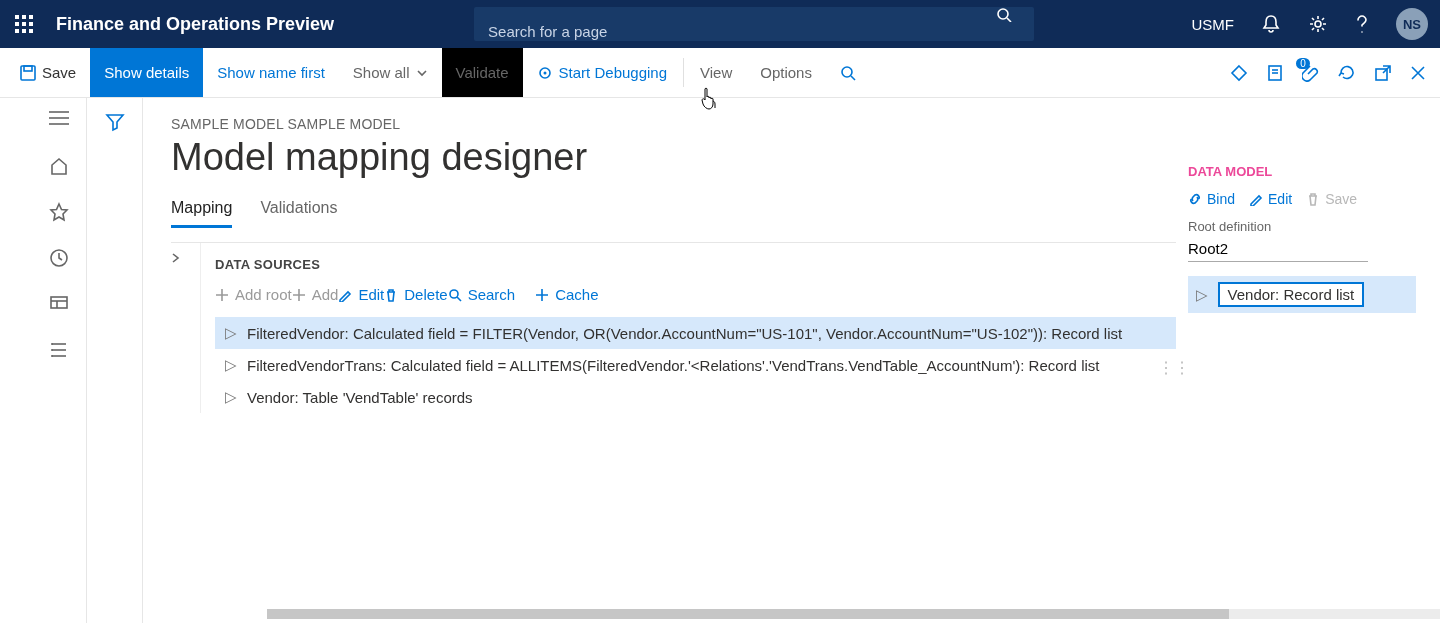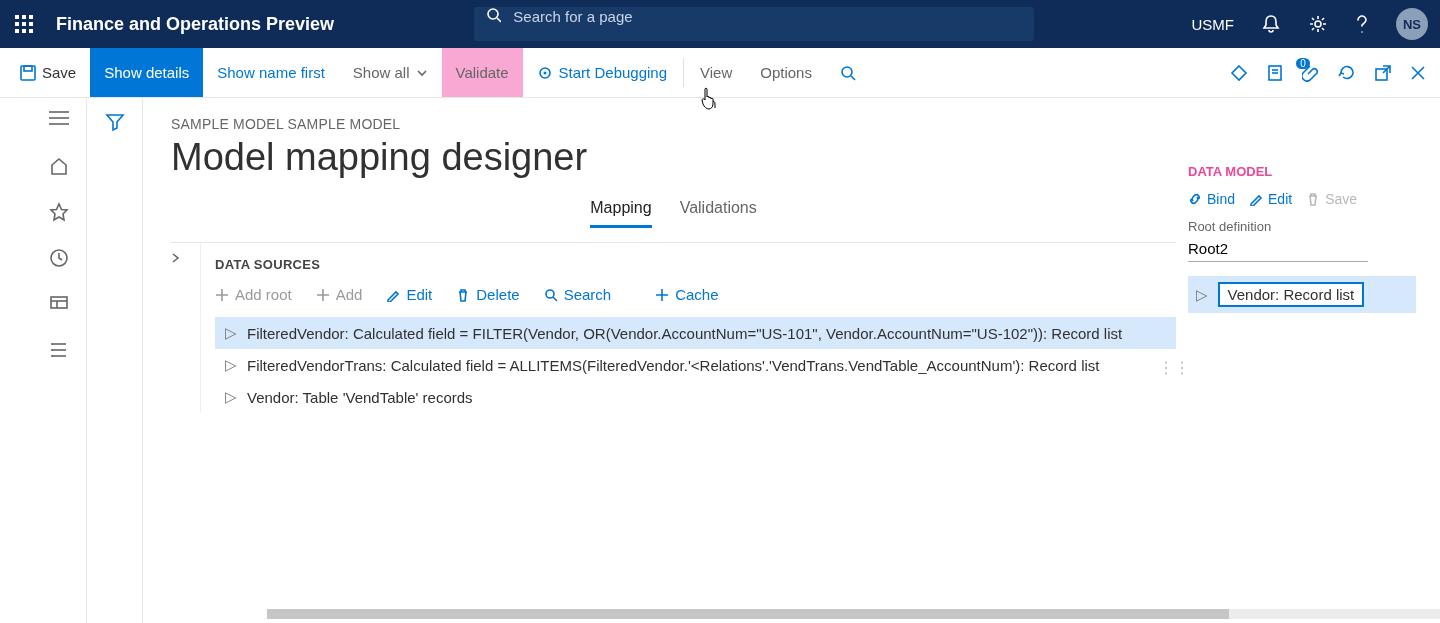--- a/index.html
+++ b/index.html
@@ -5,65 +5,65 @@
   * { box-sizing: border-box; }
   html, body { margin:0; padding:0; font-family: 'Segoe UI', Arial, sans-serif; background:#fff; color:#323130; }
   body { width:1440px; height:623px; overflow:hidden; }
 
   
   .topbar { background:#0f2b57; height:48px; display:flex; align-items:center; color:#fff; }
   .waffle { width:48px; height:48px; display:flex; align-items:center; justify-content:center; cursor:pointer;}
   .waffle-dots { display:grid; grid-template-columns:repeat(3,4px); grid-template-rows:repeat(3,4px); gap:3px;}
   .waffle-dots span{background:#fff;width:4px;height:4px;}
   .brand { font-size:18px; font-weight:600; margin-left:8px; }
-  .searchbox { margin-left:140px; background:#183a68; height:34px; width:560px; border-radius:2px; display:flex; align-items:flex-start; padding:0 12px;}
+  .searchbox { margin-left:140px; background:#183a68; height:34px; width:560px; border-radius:2px; display:flex; align-items:flex-end; padding:0 12px;flex-direction:column;}
   .searchbox svg{margin-right:10px;}
   .search-input{ background:transparent; border:none; outline:none; color:#c8d4e6; font-size:15px; width:100%;}
   .search-input::placeholder{color:#c8d4e6;}
   .top-right{ margin-left:auto; display:flex; align-items:center; gap:28px; padding-right:12px;}
   .company{font-size:15px;}
   .avatar{width:32px;height:32px;border-radius:50%;background:#8aa0b8;display:flex;align-items:center;justify-content:center;color:#0f2b57;font-weight:600;font-size:13px;}
 
   
   .cmdbar{height:50px; background:#fff; border-bottom:1px solid #e6e6e6; display:flex; align-items:stretch;}
   .cmd{display:flex;align-items:center;padding:0 14px;font-size:15px;cursor:pointer;white-space:nowrap;}
   .cmd.save{color:#333;}
   .cmd.save svg{margin-right:6px;}
   .cmd.blue{color:#0076d6;}
   .cmd.active-bg{background:#0076d6;color:#fff;}
   .cmd.gray{color:#666;}
-  .cmd.hover{background:#f9a8d4;}
+  .cmd.hover{background:#000000;}
   .cmd-sep{width:1px;background:#e0e0e0;margin:10px 2px;}
   .cmdbar .right{margin-left:auto;display:flex;align-items:center;gap:18px;padding-right:14px;}
   .badge{position:relative;}
   .badge-num{position:absolute;top:-6px;left:-6px;background:#0076d6;color:#fff;font-size:10px;border-radius:8px;padding:0 4px;min-width:14px;text-align:center;}
 
   
   .layout{display:flex;height:525px;margin-left:32px;}
   .rail{width:55px;border-right:1px solid #e6e6e6;display:flex;flex-direction:column;align-items:center;padding-top:12px;gap:26px;}
   .rail .ham{margin-bottom:4px;}
   .rail svg{cursor:pointer;}
 
   .panel-filter{width:56px;border-right:1px solid #e6e6e6;display:flex;justify-content:center;padding-top:14px;}
 
   .main{flex:1;padding:18px 24px 0 28px;position:relative;display:flex;}
   .main-left{flex:1;display:flex;flex-direction:column;min-width:0;}
   .main-right{width:240px;padding-left:12px;padding-top:48px;}
 
   .breadcrumb{font-size:14px;color:#666;letter-spacing:.2px;}
   .title{font-size:38px;font-weight:400;margin-top:4px;}
-  .tabs{display:flex;gap:28px;margin-top:20px;justify-content:center;}
+  .tabs{display:flex;gap:28px;margin-top:20px;}
   .tab{font-size:16px;padding-bottom:8px;cursor:pointer;color:#666;}
   .tab.sel{color:#222;border-bottom:3px solid #0076d6;}
 
   .ds-box{margin-top:14px;border-top:1px solid #e6e6e6; display:flex;}
   .ds-gutter{width:30px;border-right:1px solid #eee; padding-top:10px; text-align:center;color:#888;font-size:12px;}
   .ds-body{flex:1;padding:14px 0 0 14px;min-width:0;}
   .ds-head{font-size:13px;font-weight:600;letter-spacing:.3px;color:#444;}
-  .ds-tools{display:flex;gap:24px;margin-top:14px;align-items:flex-end;}
+  .ds-tools{display:flex;margin-top:14px;align-items:flex-end;}
   .ds-tool{display:flex;align-items:center;gap:6px;font-size:15px;cursor:pointer;}
   .ds-tool.gray{color:#9a9a9a;}
   .ds-tool.blue{color:#0076d6;}
 
   .tree{margin-top:14px;}
   .tree-row{display:flex;align-items:center;padding:7px 10px;gap:12px;font-size:15px;cursor:default;white-space:nowrap;overflow:hidden;text-overflow:ellipsis;}
   .tree-row.sel{background:#d6e8fb;}
   .tree-row .chev{color:#777;width:10px;display:inline-block;}
 
   

